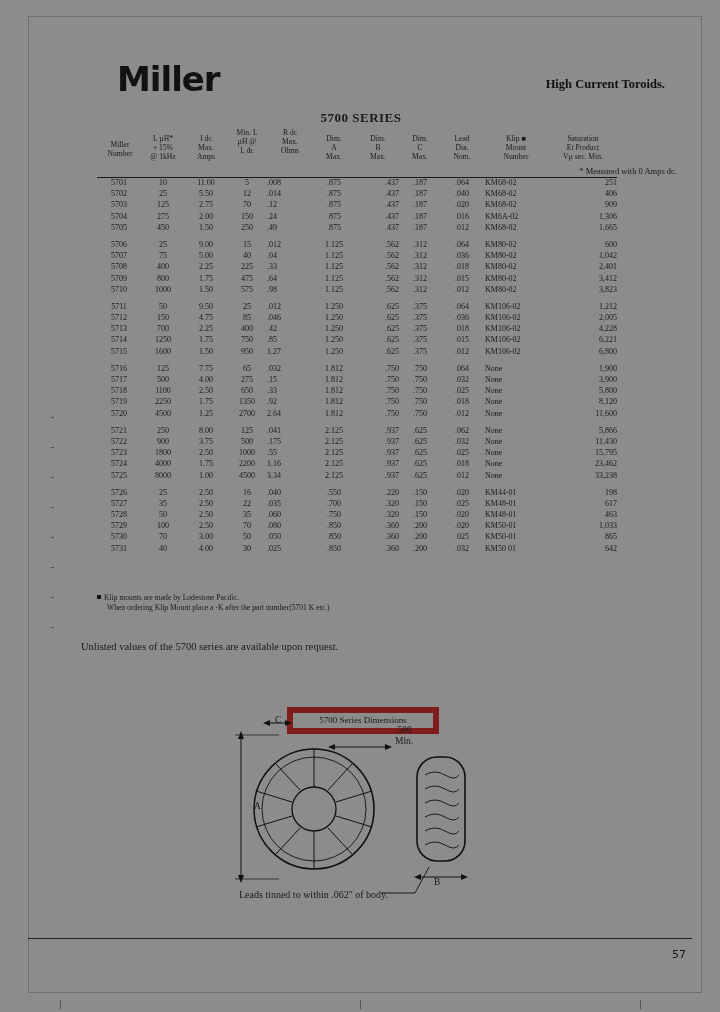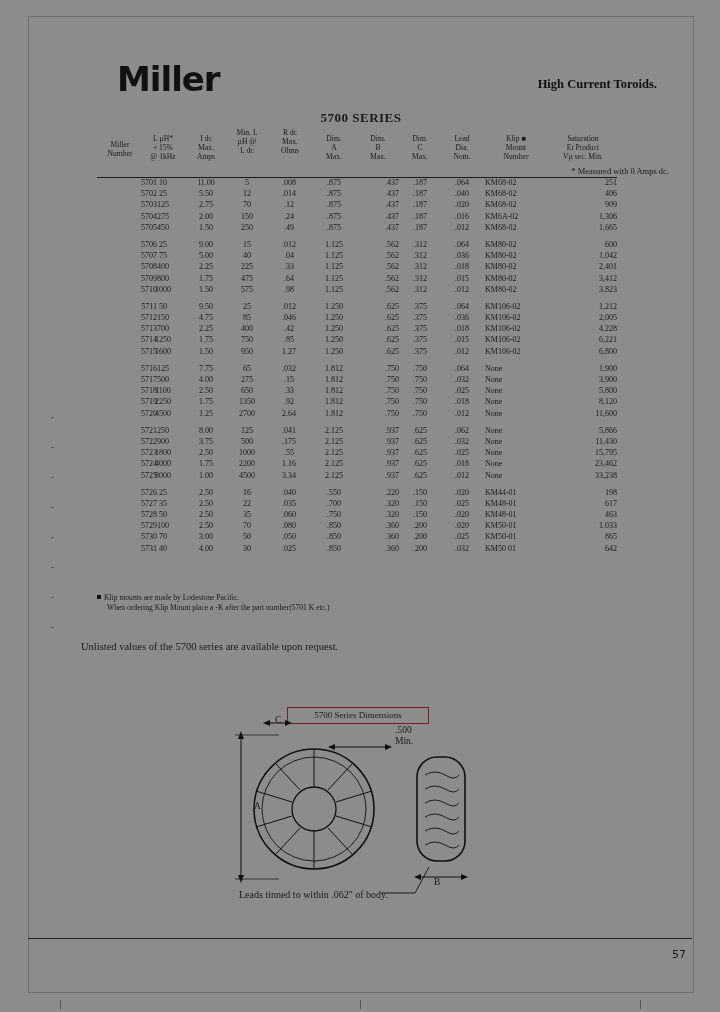--- a/index.html
+++ b/index.html
@@ -1,38 +1,38 @@
 <!DOCTYPE html>
 <html><head>
 <meta charset="utf-8">
 <style>
   html,body{margin:0;padding:0;background:#8c8c8c;}
   body{width:720px;height:1012px;font-family:"Liberation Serif", serif;color:#1a1a1a;}
   .page{position:relative;width:720px;height:1012px;background:#8c8c8c;overflow:hidden;}
-  .sheet{position:absolute;left:28px;top:16px;width:664px;height:975px;background:#8c8c8c;border:1px solid #6f6f6f;}
+  .sheet{position:absolute;left:28px;top:16px;width:664px;height:975px;background:#8c8c8c;border:1px solid #6f6f6f;padding-left:8px;}
   .brand{position:absolute;left:88px;top:42px;font-family:"DejaVu Sans", sans-serif;font-weight:bold;font-size:34px;letter-spacing:-1px;color:#111;}
   .hdr-right{position:absolute;right:36px;top:60px;font-family:"Liberation Serif", serif;font-weight:bold;font-size:12.5px;color:#111;}
   .series-title{position:absolute;left:0;top:93px;width:664px;text-align:center;font-family:"Liberation Serif", serif;font-weight:bold;font-size:13px;letter-spacing:0.5px;}
   .note-star{position:absolute;right:24px;top:105px;font-size:8.5px;font-family:"Liberation Serif", serif;margin-top:44px;}
 
   
   .tbl{position:absolute;left:68px;top:112px;width:520px;font-size:8px;line-height:1.05;}
   .thead{position:relative;height:48px;}
   .thead .col{position:absolute;text-align:center;font-size:7.6px;line-height:1.18;}
   .rule{position:absolute;left:0;width:520px;height:1px;background:#1a1a1a;}
   .rows{position:relative;margin-top:2px;}
   .grp{margin-bottom:0;}
   .grp + .grp{margin-top:6px;}
   .row{height:11.2px;position:relative;}
   .cell{position:absolute;font-size:8px;font-family:"Liberation Serif", serif;white-space:nowrap;}
-  .c-num{left:16px;width:44px;text-align:right;}
+  .c-num{left:0px;width:44px;text-align:center;}
   .c-l{left:44px;width:44px;text-align:center;}
   .c-idc{left:88px;width:42px;text-align:center;}
   .c-minl{left:130px;width:40px;text-align:center;}
-  .c-rdc{left:170px;width:44px;text-align:center;font-family:Liberation Serif, serif;}
+  .c-rdc{left:170px;width:44px;text-align:left;font-family:Liberation Serif, serif;}
   .c-a{left:214px;width:46px;text-align:center;}
   .c-b{left:260px;width:42px;text-align:right;}
   .c-c{left:302px;width:42px;text-align:center;}
   .c-lead{left:344px;width:42px;text-align:center;}
   .c-klip{left:388px;width:74px;text-align:left;}
   .c-sat{left:462px;width:58px;text-align:right;}
 
   .hc-num{left:0px;width:46px;top:12px;}
   .hc-l{left:42px;width:48px;top:6px;}
   .hc-idc{left:88px;width:42px;top:6px;}
@@ -46,21 +46,21 @@
   .hc-sat{left:452px;width:68px;top:6px;}
 
   
   .foot{position:absolute;left:68px;top:576px;width:520px;font-size:7.6px;line-height:1.35;}
   .foot .sq{display:inline-block;width:4px;height:4px;background:#111;margin-right:3px;vertical-align:1px;}
   .foot .ln{padding-left:0;}
   .foot .ln2{padding-left:10px;}
   .unlisted{position:absolute;left:52px;top:624px;font-size:10.5px;}
 
   
-  .figbox{position:absolute;left:258px;top:690px;width:140px;height:15px;border:1px solid #7f1d1d;background:#8c8c8c;}
+  .figbox{position:absolute;left:258px;top:690px;width:140px;height:15px;border:6px solid #7f1d1d;background:#8c8c8c;}
   .figbox span{display:block;text-align:center;font-size:9px;line-height:15px;}
   .fig{position:absolute;left:190px;top:700px;width:290px;height:190px;}
   .figtext{position:absolute;font-size:9.5px;line-height:1.2;}
   .leadnote{position:absolute;left:210px;top:872px;width:180px;font-size:10px;line-height:1.25;}
 
   
   .footerline{position:absolute;left:28px;top:938px;width:664px;height:1px;background:#222;}
   .addr{position:absolute;left:52px;top:945px;font-family:"DejaVu Sans", sans-serif;font-weight:bold;font-style:italic;font-size:12.5px;letter-spacing:0.3px;}
   .pageno{position:absolute;right:34px;top:948px;font-family:"DejaVu Sans", sans-serif;font-size:11px;}
   .tickcol{position:absolute;left:22px;top:400px;width:3px;height:220px;}

